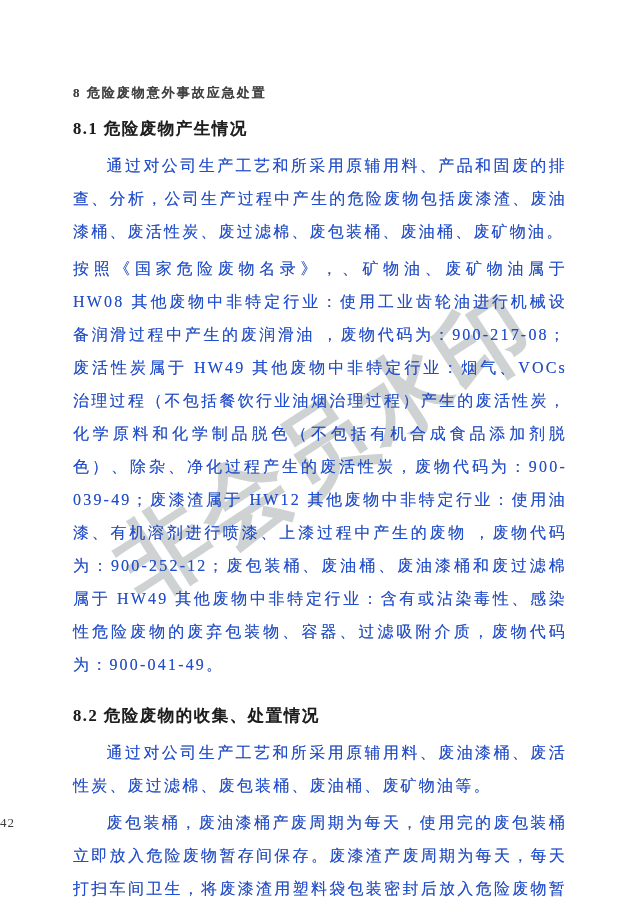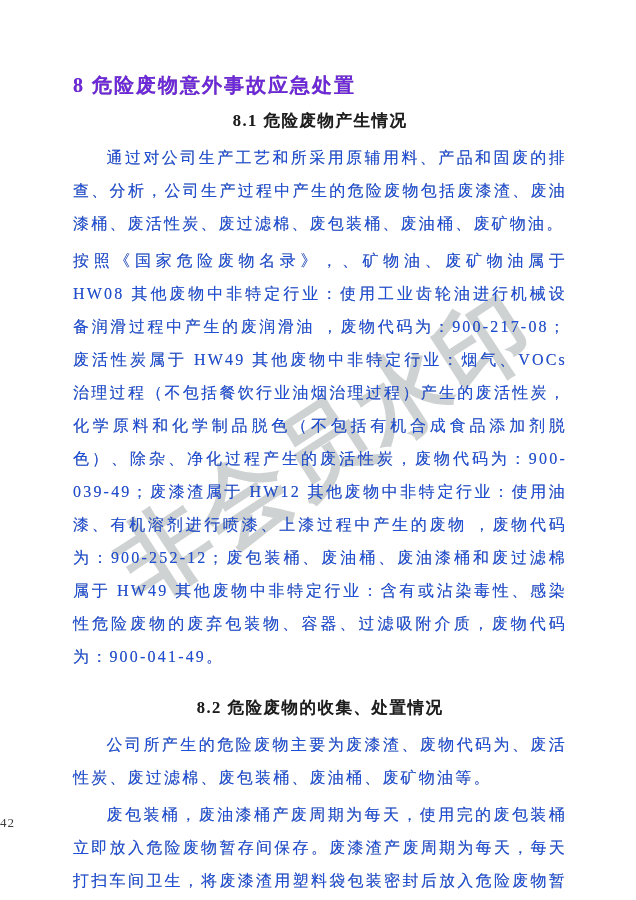--- a/index.html
+++ b/index.html
@@ -34,35 +34,34 @@
   }
   .content {
     position: absolute;
     left: 73px;
     top: 72px;
     width: 494px;
     z-index: 1;
     text-shadow: 0 0 0.6px rgba(40,40,40,0.45);
   }
   .doc-title {
-    font-size: 20px;
+    font-size: 13px;
     font-weight: bold;
-    color: #6d28d9;
+    color: #404040;
     letter-spacing: 2px;
-    margin: 0 0 10px 0;
+    margin: 8px 0 10px 0;
     line-height: 26px;
   }
   .section-heading {
     font-size: 16.5px;
     font-weight: bold;
     color: #1d1d1d;
     letter-spacing: 1.5px;
     margin: 0 0 7px 0;
     line-height: 26px;
-    text-align: center;
   }
   .section-heading.second {
     margin-top: 22px;
   }
   .body-para {
     font-size: 16px;
     line-height: 33px;
     letter-spacing: 2.2px;
     text-align: justify;
     margin: 0 0 4px 0;
@@ -94,21 +93,21 @@
     <div class="doc-title">8 危险废物意外事故应急处置</div>
 
     <div class="section-heading">8.1 危险废物产生情况</div>
 
     <p class="body-para indent">通过对公司生产工艺和所采用原辅用料、产品和固废的排查、分析，公司生产过程中产生的危险废物包括废漆渣、废油漆桶、废活性炭、废过滤棉、废包装桶、废油桶、废矿物油。</p>
 
     <p class="body-para">按照《国家危险废物名录》，、矿物油、废矿物油属于 HW08 其他废物中非特定行业：使用工业齿轮油进行机械设备润滑过程中产生的废润滑油 ，废物代码为：900-217-08；废活性炭属于 HW49 其他废物中非特定行业：烟气、VOCs 治理过程（不包括餐饮行业油烟治理过程）产生的废活性炭，化学原料和化学制品脱色（不包括有机合成食品添加剂脱色）、除杂、净化过程产生的废活性炭，废物代码为：900-039-49；废漆渣属于 HW12 其他废物中非特定行业：使用油漆、有机溶剂进行喷漆、上漆过程中产生的废物 ，废物代码为：900-252-12；废包装桶、废油桶、废油漆桶和废过滤棉属于 HW49 其他废物中非特定行业：含有或沾染毒性、感染性危险废物的废弃包装物、容器、过滤吸附介质，废物代码为：900-041-49。</p>
 
     <div class="section-heading second">8.2 危险废物的收集、处置情况</div>
 
-    <p class="body-para indent">公司所产生的危险废物主要为废漆渣、废物代码为、废活性炭、废过滤棉、废包装桶、废油桶、废矿物油等。</p>
+    <p class="body-para indent">通过对公司生产工艺和所采用原辅用料、废油漆桶、废活性炭、废过滤棉、废包装桶、废油桶、废矿物油等。</p>
 
     <p class="body-para indent">废包装桶，废油漆桶产废周期为每天，使用完的废包装桶立即放入危险废物暂存间保存。废漆渣产废周期为每天，每天打扫车间卫生，将废漆渣用塑料袋包装密封后放入危险废物暂存间保存。废活性炭为活性炭吸附装置设施定期更换时产生，产废周期为 1 年，废活性炭装入塑料袋后再用</p>
 
   </div>
 
   <div class="page-number">42</div>
 
 </div>
 
 </body></html>

